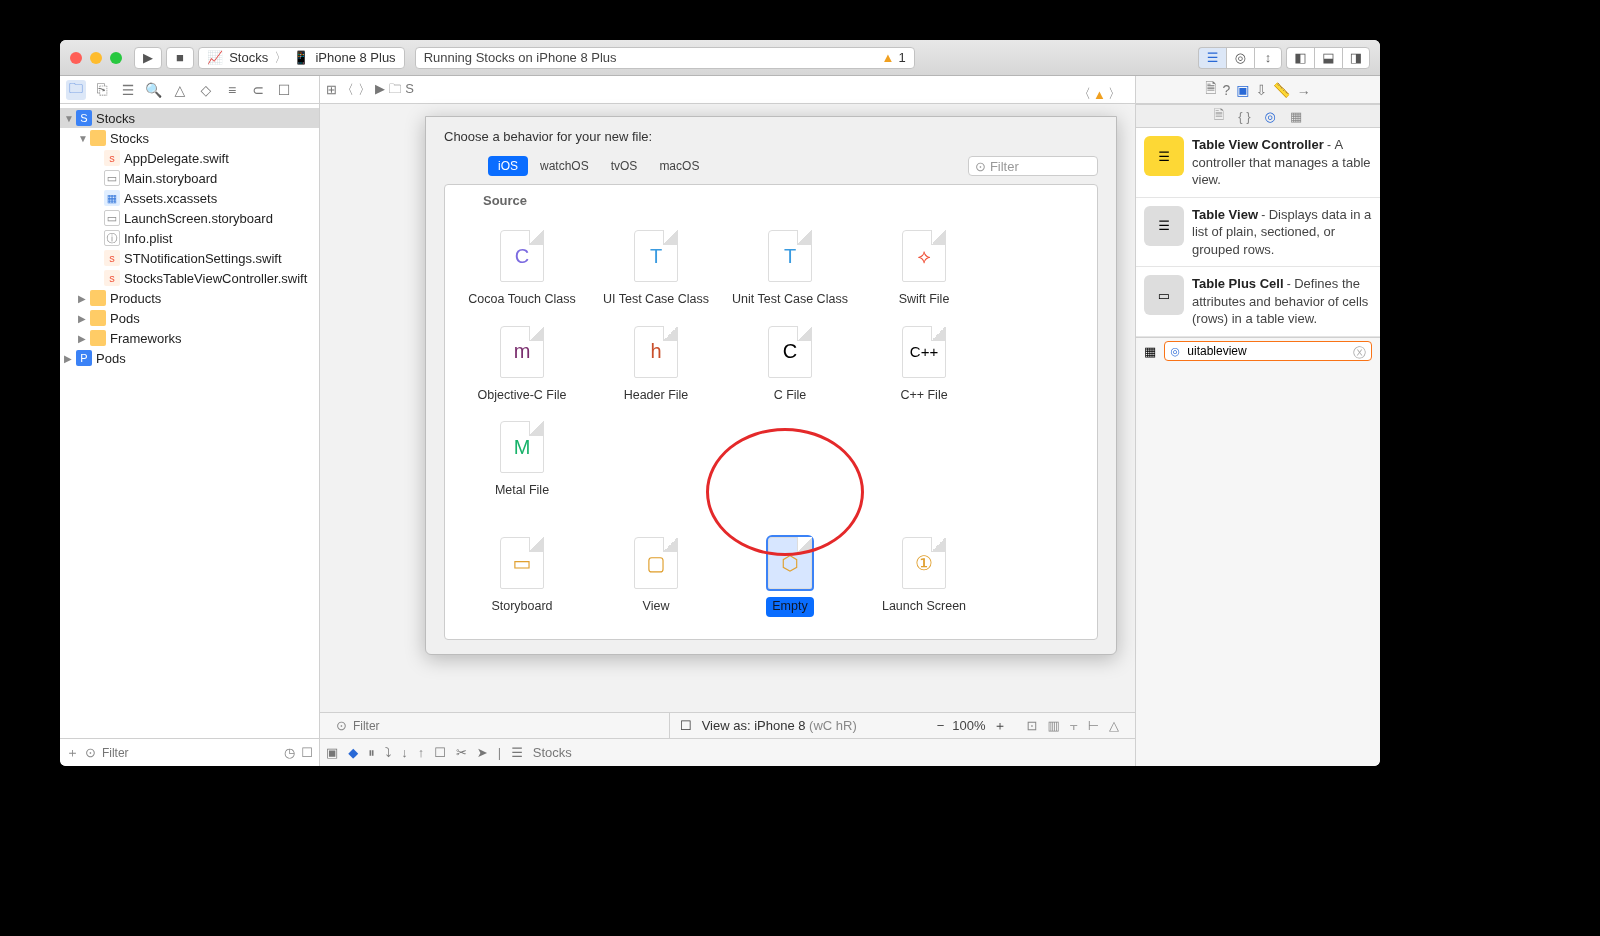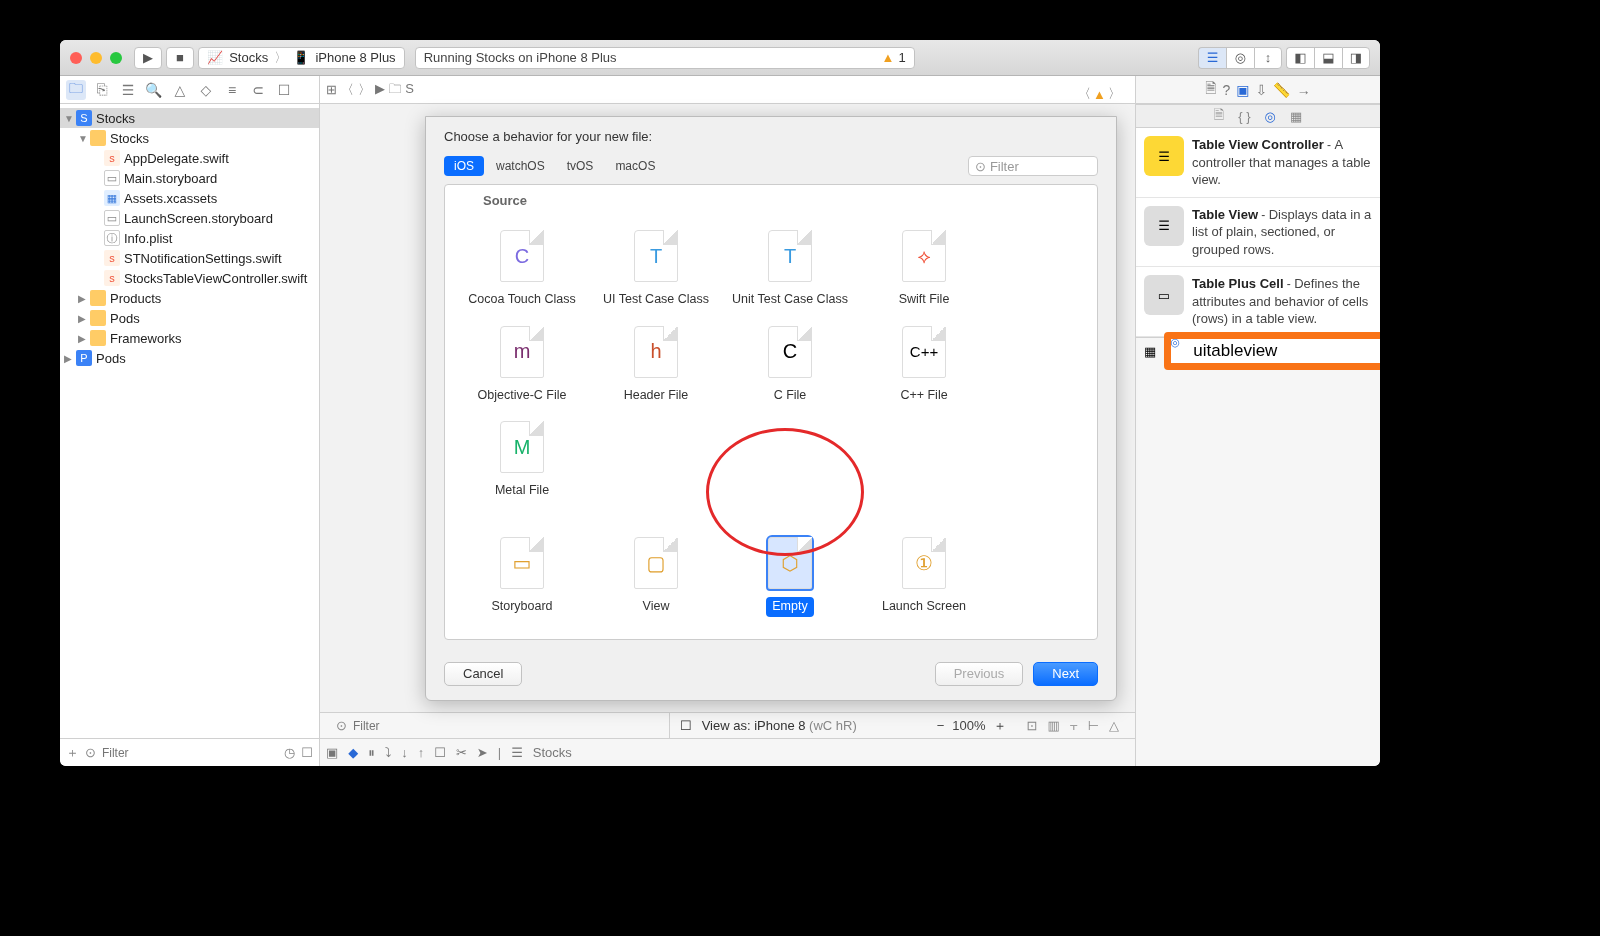--- a/index.html
+++ b/index.html
@@ -49,42 +49,42 @@
 .no-sel { flex: 1; display: flex; align-items: center; justify-content: center; color: #8a8a8a; font-size: 16px; }
 .lib-tabs { height: 24px; border-top: 1px solid #d0d0d0; border-bottom: 1px solid #d0d0d0; display: flex; align-items: center; justify-content: center; gap: 14px; color: #888; background: #eee; }
 .lib-tabs .sel { color: #2969d6; }
 .lib-list { background: #fff; }
 .lib-item { display: flex; padding: 8px; border-bottom: 1px solid #e5e5e5; gap: 8px; }
 .lib-icon { width: 40px; height: 40px; background: #fdd835; border-radius: 6px; display: flex; align-items: center; justify-content: center; flex-shrink: 0; }
 .lib-icon.gray { background: #ddd; }
 .lib-text { color: #444; font-size: 12px; line-height: 1.35; }
 .lib-text b { color: #222; }
 .lib-search { height: 28px; border-top: 1px solid #d0d0d0; display: flex; align-items: center; padding: 0 8px; gap: 8px; }
-.lib-search input { flex: 1; border: 7px solid #f97316; border-radius: 4px; padding: 2px 22px 2px 22px; font-size: 17px; background: #fff; }
+.lib-search input { flex: 1; border: 1px solid #f97316; border-radius: 4px; padding: 2px 22px 2px 22px; font-size: 12px; background: #fff; }
 .search-wrap { position: relative; flex:1; display:flex;}
 .search-wrap .sic { position:absolute; left:6px; top:4px; color:#2969d6; font-size:11px;}
 .search-wrap .clr { position:absolute; right:6px; top:3px; color:#aaa; font-size:13px;}
 
 
 .modal { position: absolute; left: 365px; top: 76px; width: 692px; background: #f0f0f0; border: 1px solid #bcbcbc; border-radius: 0 0 6px 6px; box-shadow: 0 4px 20px rgba(0,0,0,0.25); }
 .modal-prompt { padding: 12px 18px 8px; color: #333; font-size: 13px; }
-.modal-top { display: flex; align-items: center; padding: 4px 18px; gap: 2px; }
+.modal-top { display: flex; align-items: center; padding: 4px 18px; gap: 2px; margin-left: 44px; }
 .plat-tabs { display: flex; gap: 2px; }
 .plat-tab { padding: 3px 10px; color: #444; border-radius: 4px; font-size: 12px;}
 .plat-tab.sel { background: #0a6dff; color: #fff; }
 .modal-filter { margin-left: auto; width: 130px; height: 20px; border: 1px solid #ccc; border-radius: 4px; background: #fff; display: flex; align-items: center; padding: 0 6px; color: #999; font-size: 12px; gap: 4px; }
 .tmpl-box { margin: 4px 18px 14px; border: 1px solid #ccc; background: #fff; border-radius: 4px; }
 .tmpl-section { padding: 8px 14px; color: #666; font-weight: bold; font-size: 13px; border-bottom: 0; margin-left: 24px; }
 .tmpl-grid { display: flex; flex-wrap: wrap; padding: 6px 10px 14px; }
 .tmpl-item { width: 134px; text-align: center; padding: 8px 2px; position: relative;}
 .tmpl-icon { width: 44px; height: 52px; margin: 0 auto 8px; border: 1px solid #ddd; border-radius: 4px 4px 2px 2px; background: #fff; position: relative; display: flex; align-items: center; justify-content: center; font-size: 20px; }
 .tmpl-icon::before { content: ""; position: absolute; top: -1px; right: -1px; width: 14px; height: 14px; background: linear-gradient(135deg, #fff 50%, #ddd 50%); border-bottom: 1px solid #ddd; border-left: 1px solid #ddd; }
 .tmpl-item.selected .tmpl-icon { outline: 2px solid #3b82f6; background: #d7e6ff; }
 .tmpl-label { font-size: 12.5px; color: #333; line-height: 1.25; display: inline-block; padding: 2px 6px; border-radius: 4px;}
-.tmpl-item.selected .tmpl-label { background: #0a6dff; color: #ffffff; }
+.tmpl-item.selected .tmpl-label { background: #0a6dff; color: #0f172a; }
 .modal-bottom { display: flex; padding: 8px 18px 14px; gap: 10px; }
 .btn { height: 24px; padding: 0 18px; border: 1px solid #c2c2c2; background: linear-gradient(#fff,#f0f0f0); border-radius: 5px; font-size: 13px; color: #333; display: inline-flex; align-items: center; }
 .btn.primary { background: linear-gradient(#4a9bff,#0a6dff); color: #fff; border-color: #0a6dff; }
 .btn.disabled { color: #aaa; }
 .circle-annot { position: absolute; border: 3px solid #e4292a; border-radius: 50%; pointer-events: none; }
 
 .proto-text { position:absolute; left: 760px; top: 515px; color:#999; font-size:18px; font-weight:600;}
 
 .zoom { display:flex; align-items:center; gap:8px; margin-left:auto; margin-right:10px; color:#444;}
 .viewas-icons { display:flex; gap:10px; color:#888; margin-right:6px;}
@@ -325,26 +325,20 @@
         <div class="tmpl-item"><div class="tmpl-icon" style="font-size:15px">C++</div><div class="tmpl-label">C++ File</div></div>
         <div class="tmpl-item"><div class="tmpl-icon" style="color:#18b26a">M</div><div class="tmpl-label">Metal File</div></div>
       </div>
       <div class="tmpl-grid">
         <div class="tmpl-item"><div class="tmpl-icon" style="color:#e0a030">▭</div><div class="tmpl-label">Storyboard</div></div>
         <div class="tmpl-item"><div class="tmpl-icon" style="color:#e0a030">▢</div><div class="tmpl-label">View</div></div>
         <div class="tmpl-item selected"><div class="tmpl-icon" style="color:#e0a030">⬡</div><div class="tmpl-label">Empty</div></div>
         <div class="tmpl-item"><div class="tmpl-icon" style="color:#e0a030">①</div><div class="tmpl-label">Launch Screen</div></div>
       </div>
     </div>
-    <div class="modal-bottom">
-      <div class="btn">Cancel</div>
-      <div style="flex:1"></div>
-      <div class="btn disabled">Previous</div>
-      <div class="btn primary">Next</div>
-    </div>
     <div class="circle-annot" style="left:280px; top:311px; width:158px; height:128px;"></div>
   </div>
 
   <div style="position:absolute; left:1018px; top:40px; height:28px; display:flex; align-items:center; gap:2px; color:#777;">
     <span>〈</span>
     <span style="color:#f0a020">▲</span>
     <span>〉</span>
   </div>
 </div>
 

